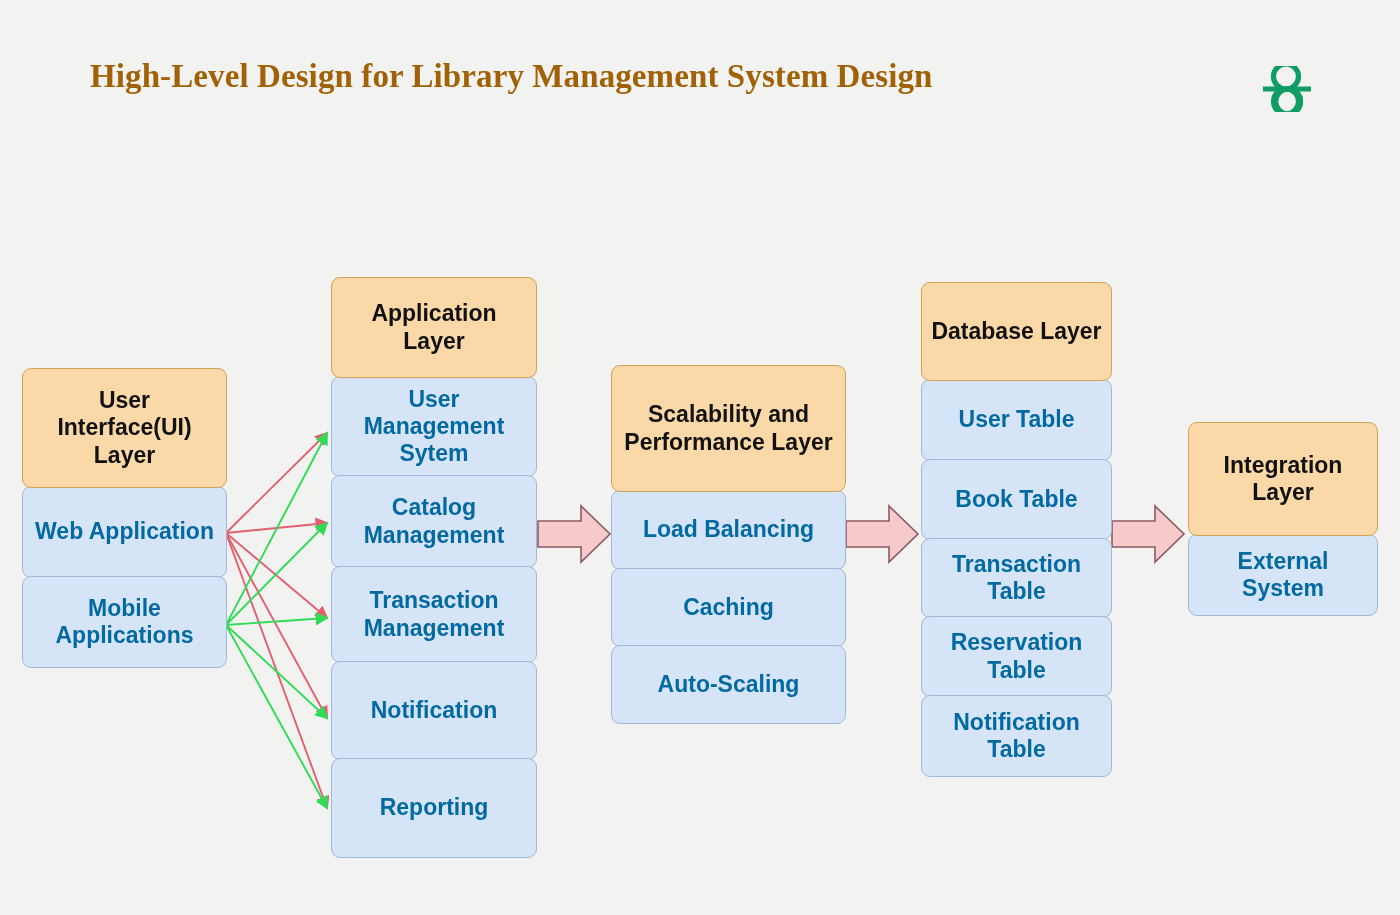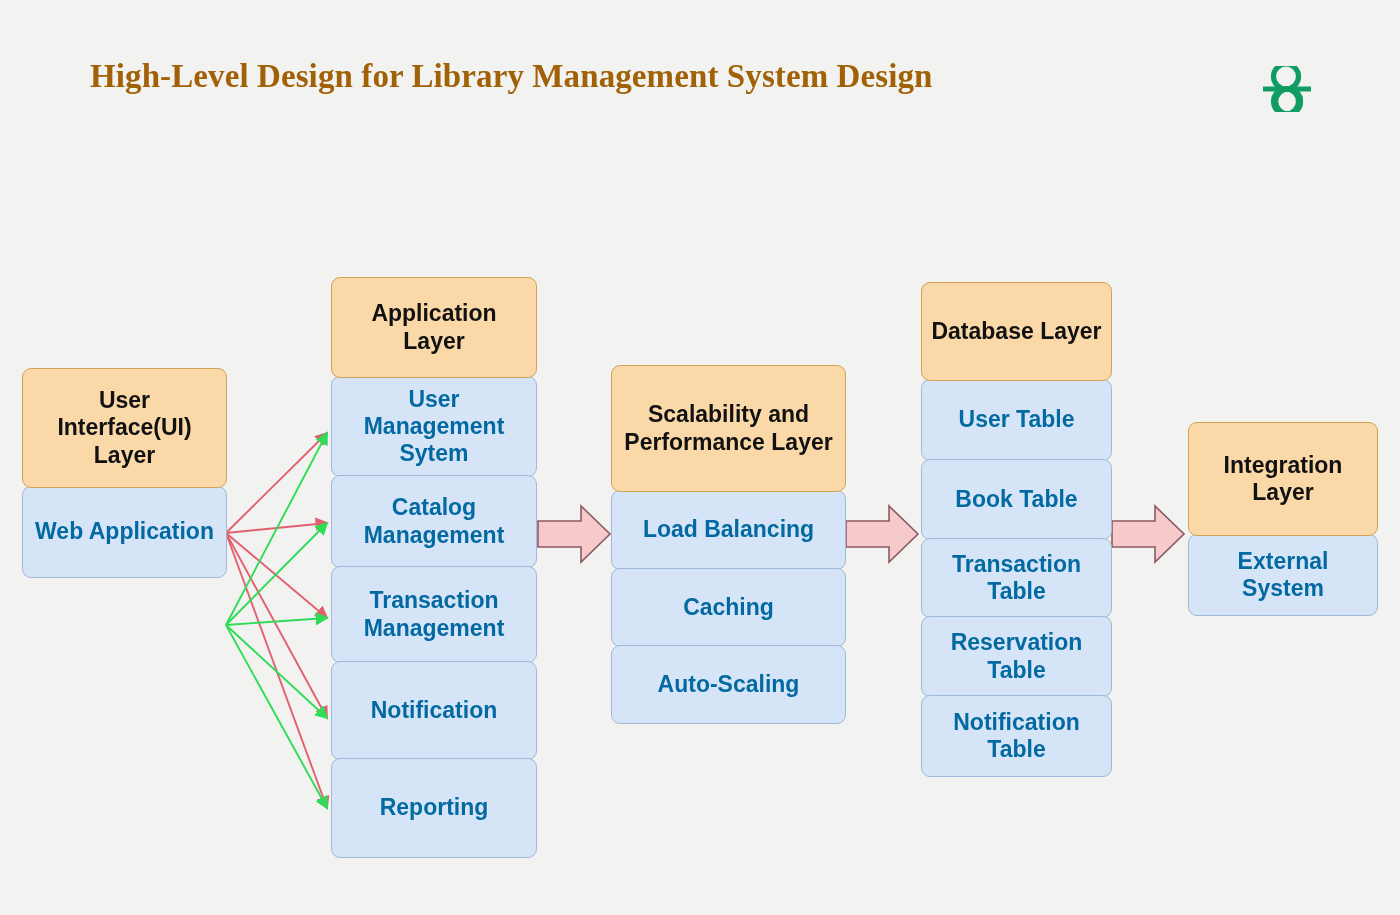--- a/index.html
+++ b/index.html
@@ -142,20 +142,23 @@
     </g>
   </svg>
 
   <div class="stack" style="left:22px; top:368px; width:205px;">
     <div class="node node-header" style="height:120px;">
       <span class="lbl">User Interface(UI) Layer</span>
     </div>
     <div class="node node-item" style="height:92px; margin-top:-2px;">
       <span class="lbl">Web Application</span>
     </div>
+    <div class="node node-item" style="height:92px; margin-top:-2px;">
+      <span class="lbl">Mobile Applications</span>
+    </div>
   </div>
 
   <div class="stack" style="left:331px; top:277px; width:206px;border-radius:29px;">
     <div class="node node-header" style="height:101px;">
       <span class="lbl">Application Layer</span>
     </div>
     <div class="node node-item" style="height:101px; margin-top:-2px;">
       <span class="lbl">User Management Sytem</span>
     </div>
     <div class="node node-item" style="height:93px; margin-top:-2px;justify-content:center;">

